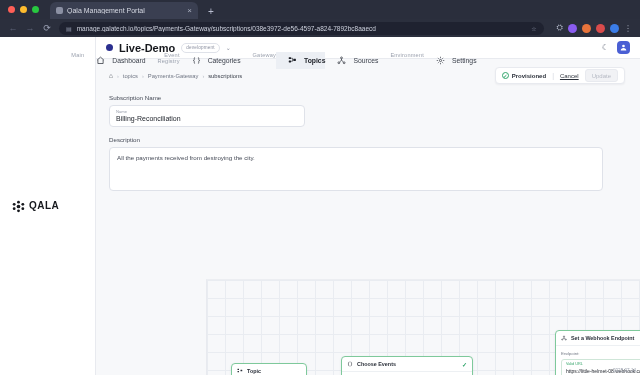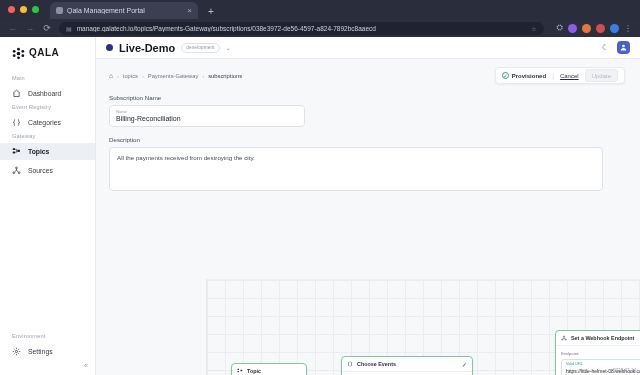--- a/index.html
+++ b/index.html
@@ -34,21 +34,21 @@
   .omni-ico { color:#8d93a6; font-size:6px; }
   .omni-url { overflow:hidden; text-overflow:ellipsis; white-space:nowrap; }
   .omni-right { display:flex; gap:6px; align-items:center; margin-left:auto;}
   .ext-row { display:flex; align-items:center; gap:5px; padding-left:6px;}
   .ext-ico { font-size:8px; color:#aab0c0; }
   .ext-circle { width:9px;height:9px;border-radius:50%; display:inline-block;}
   
   .app { flex:1; display:flex; background:#ffffff; overflow:hidden; position:relative;}
   .sidebar {
     width:96px; background:#ffffff; border-right:1px solid #e8eaef;
-    display:flex; flex-direction:column; padding-top:9px; position:relative;
+    display:flex; flex-direction:row; padding-top:15px; position:relative;text-align:right;
   }
   .brand { display:flex; align-items:center; gap:4px; padding:0 0 16px 12px; }
   .brand-mark { width:13px; height:13px; position:relative; }
   .brand-text { font-size:10px; font-weight:700; letter-spacing:0.5px; color:#16181d; }
   .nav-group-label { font-size:5.6px; color:#9ba1ae; padding:0 0 4px 12px; letter-spacing:.2px;}
   .nav-item {
     display:flex; align-items:center; gap:7px; height:17px; padding-left:12px;
     font-size:6.8px; color:#3b404b; margin-bottom:2px;
   }
   .nav-item.active { background:#eceff4; color:#1b1e25; font-weight:600; }

